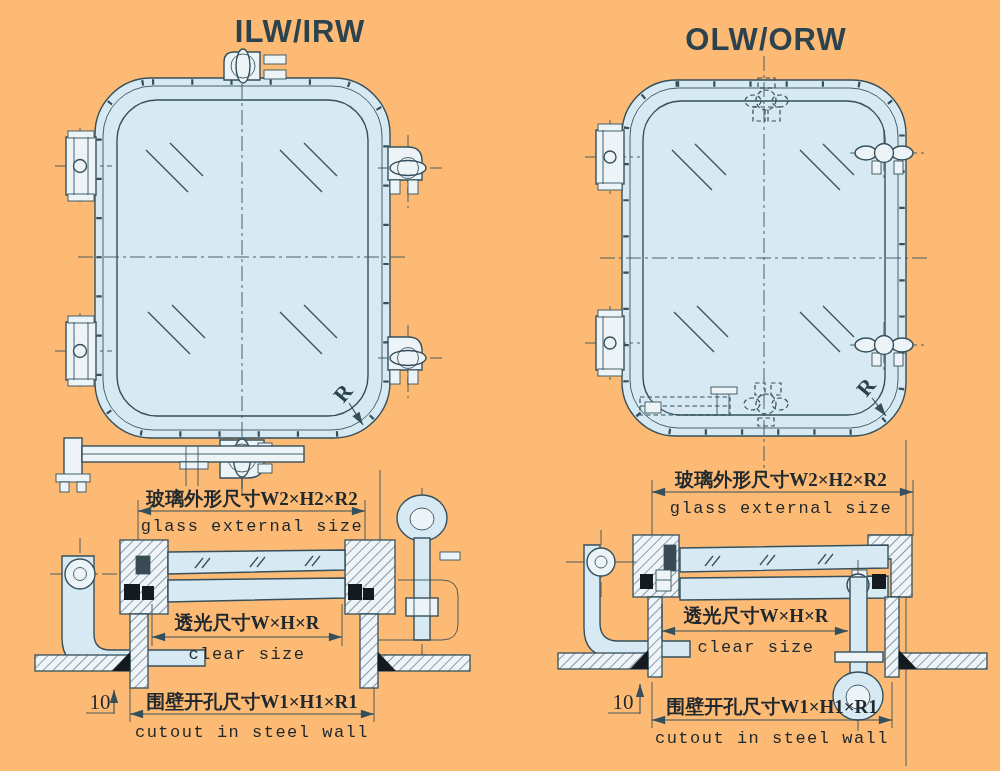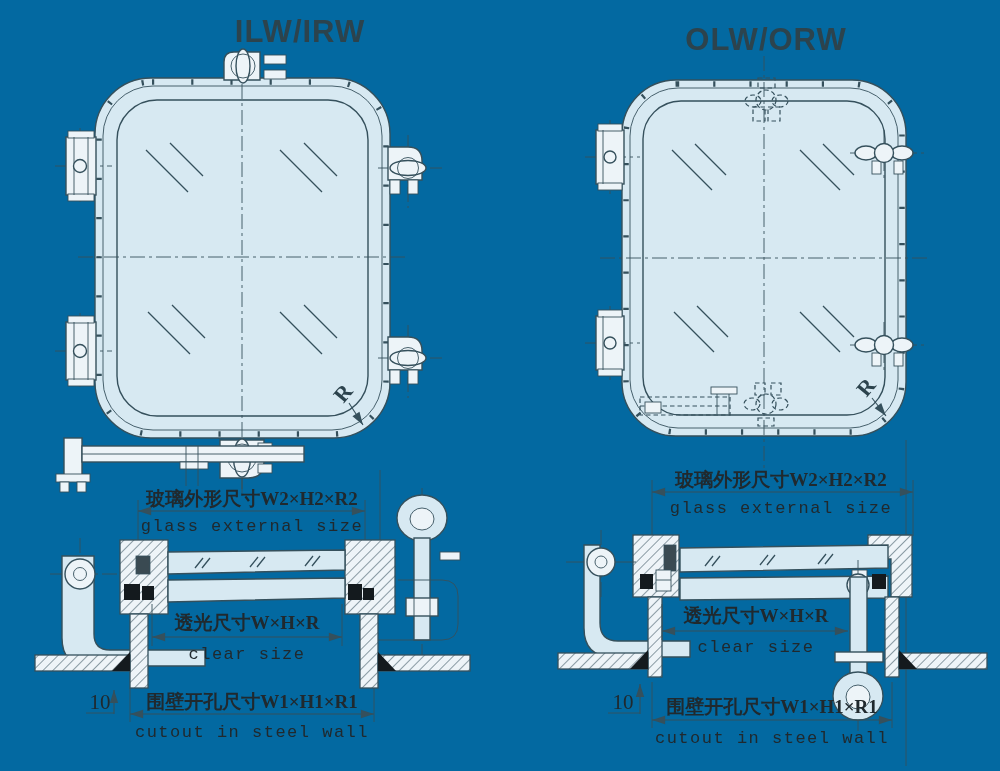--- a/index.html
+++ b/index.html
@@ -1,16 +1,16 @@
 <!DOCTYPE html>
 <html><head>
 <meta charset="utf-8">
 <style>
   html,body{margin:0;padding:0;background:#f1f0ec;}
-  .stage{position:relative;width:1000px;height:771px;background:#0369a1;overflow:hidden;
+  .stage{position:relative;width:1000px;height:771px;background:#fdba74;overflow:hidden;
          font-family:"Liberation Sans","DejaVu Sans",sans-serif;}
   svg{display:block}
   .ln{stroke:#35505c;fill:none;stroke-width:1.4;}
   .lnthin{stroke:#35505c;fill:none;stroke-width:0.9;}
   .cl{stroke:#35505c;stroke-width:0.9;stroke-dasharray:15 4 3 4;fill:none;}
   .dash{stroke:#35505c;fill:none;stroke-width:1.2;stroke-dasharray:4.5 3;}
   .glass{fill:#d7e9f2;}
   .white{fill:#edf4f8;}
   .blk{fill:#141a1e;stroke:none;}
   .dark{fill:#3a4a52;stroke:#35505c;stroke-width:0.8;}

